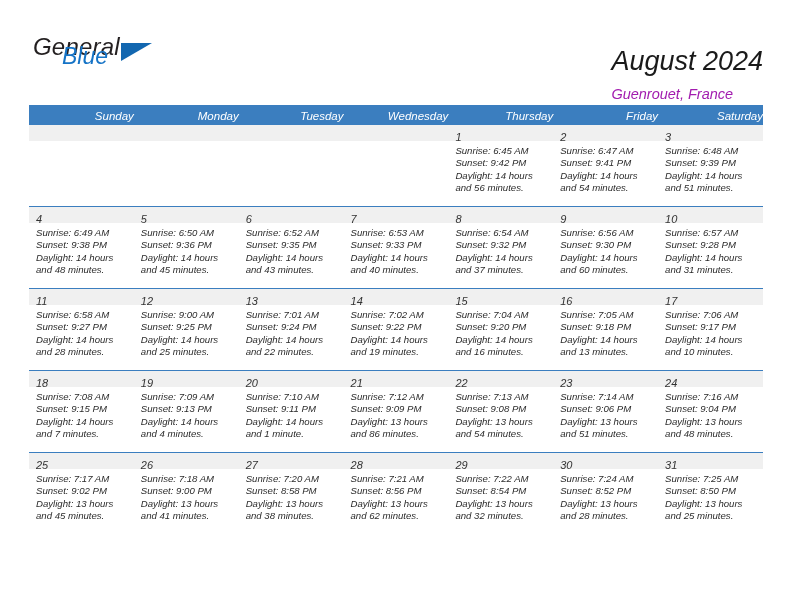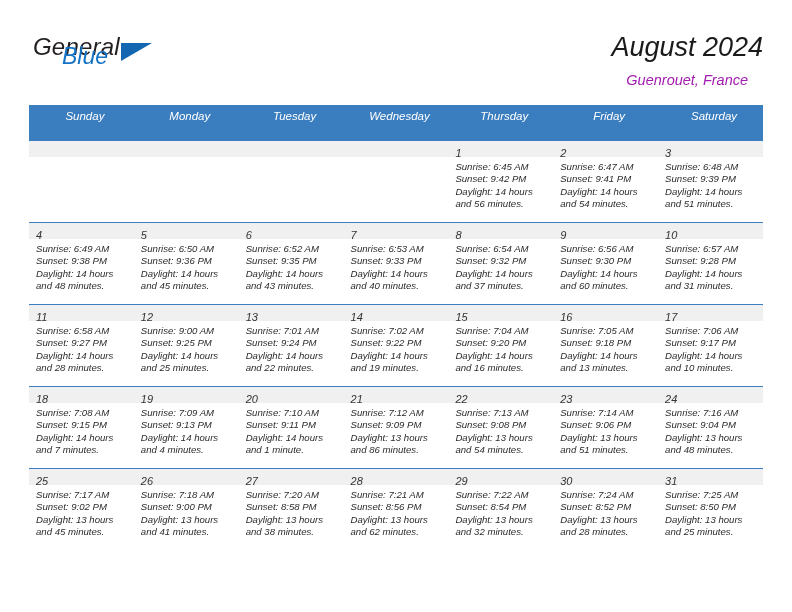--- a/index.html
+++ b/index.html
@@ -60,22 +60,22 @@
     top: 9px;
     width: 0;
     height: 0;
     border-left: 31px solid #1267b0;
     border-bottom: 18px solid transparent;
   }
 
   .title-wrap {
     position: absolute;
     right: 0;
-    top: 4px;
-    text-align: center;
+    top: 18px;
+    text-align: left;
   }
   .cal-title {
     font-size: 27px;
     color: #1a1a1a;
     line-height: 34px;
     white-space: nowrap;
   }
   .cal-subtitle {
     font-size: 14.5px;
     color: #a21caf;
@@ -91,22 +91,22 @@
     top: 105px;
     width: 734px;
     border-collapse: collapse;
     table-layout: fixed;
   }
   .calendar th {
     background: #3b7ebf;
     color: #ffffff;
     font-size: 11.5px;
     font-weight: normal;
-    text-align: center;
-    padding: 5px 0 19px 7px;
+    text-align: right;
+    padding: 5px 0 3px 7px;
     height: 11px;
     border: none;
   }
   .calendar td {
     width: 104.85px;
     height: 81px;
     vertical-align: top;
     padding: 0;
     border: none;
     border-top: 1px solid #3b7ebf;

